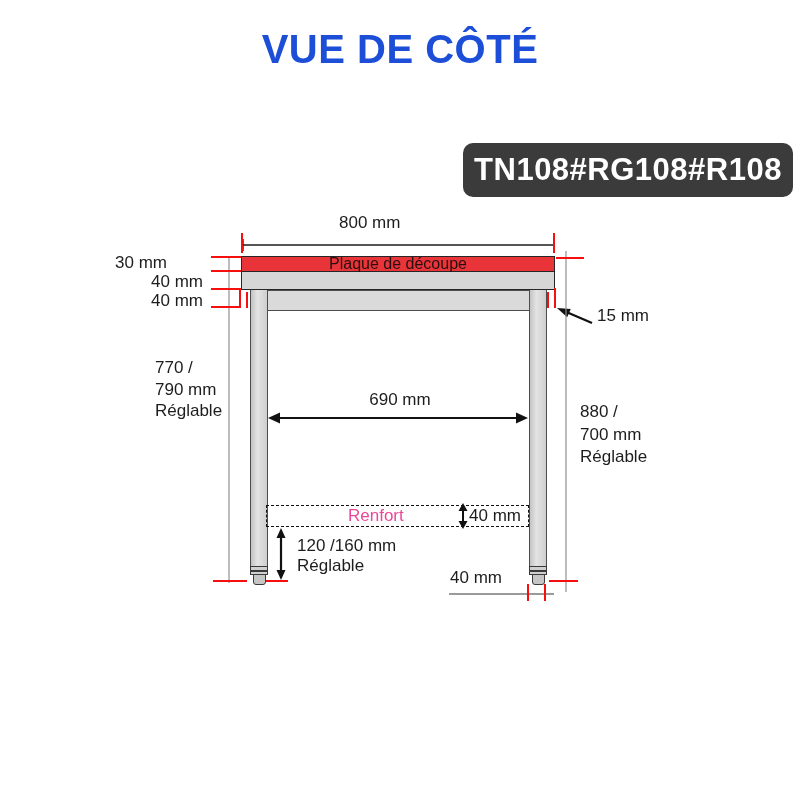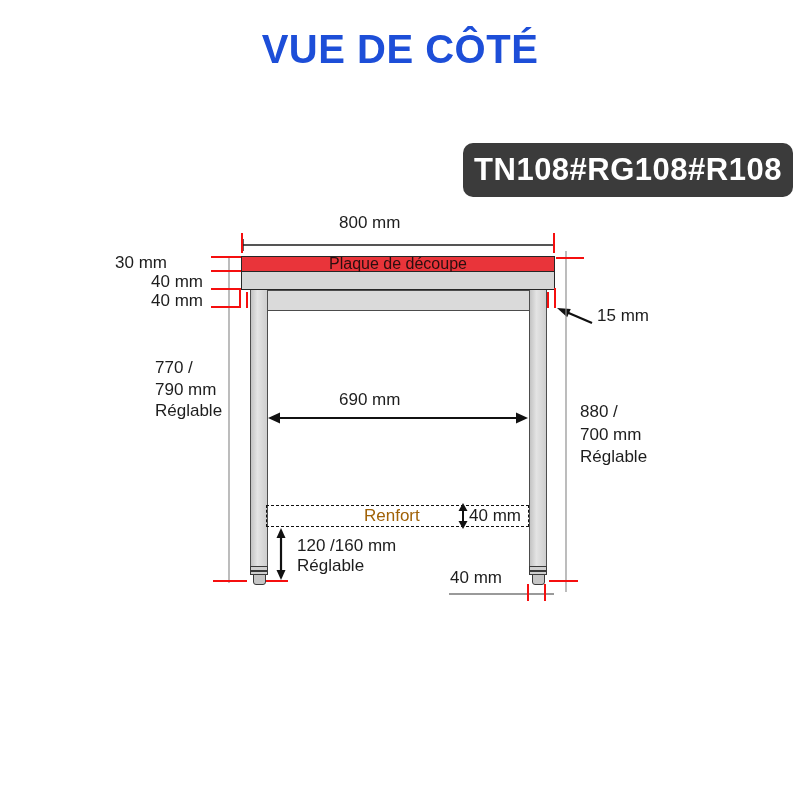--- a/index.html
+++ b/index.html
@@ -33,22 +33,22 @@
   .renfort-box{left:266px;top:505px;width:263px;height:22px;border:1.4px dashed #111;z-index:2;background:transparent;}
   
   .dim{font-size:17px;line-height:20px;z-index:6;white-space:nowrap;}
   .lbl-800{left:339px;top:213px;width:122px;}
   .lbl-30{left:115px;top:253px;width:88px;text-align:left;}
   .lbl-40a{left:115px;top:272px;width:88px;text-align:right;}
   .lbl-40b{left:115px;top:291px;width:88px;text-align:right;}
   .blk-770{left:139px;top:357px;line-height:21.5px;margin-left:16px;}
   .blk-880{left:580px;top:401px;line-height:22.5px;}
   .lbl-15{left:597px;top:306px;}
-  .lbl-690{left:339px;top:390px;width:122px;text-align:left;}
-  .lbl-renfort{left:364px;top:506px;color:#a16207;}
+  .lbl-690{left:339px;top:390px;width:122px;text-align:center;}
+  .lbl-renfort{left:348px;top:506px;color:#ec4899;}
   .lbl-renfort40{left:469px;top:506px;}
   .blk-120{left:297px;top:536px;line-height:20px;}
   .lbl-foot40{left:450px;top:568px;}
   svg.overlay{position:absolute;left:0;top:0;z-index:5;pointer-events:none;}
 </style>
 </head>
 <body>
 
 <div class="canvas">
 

